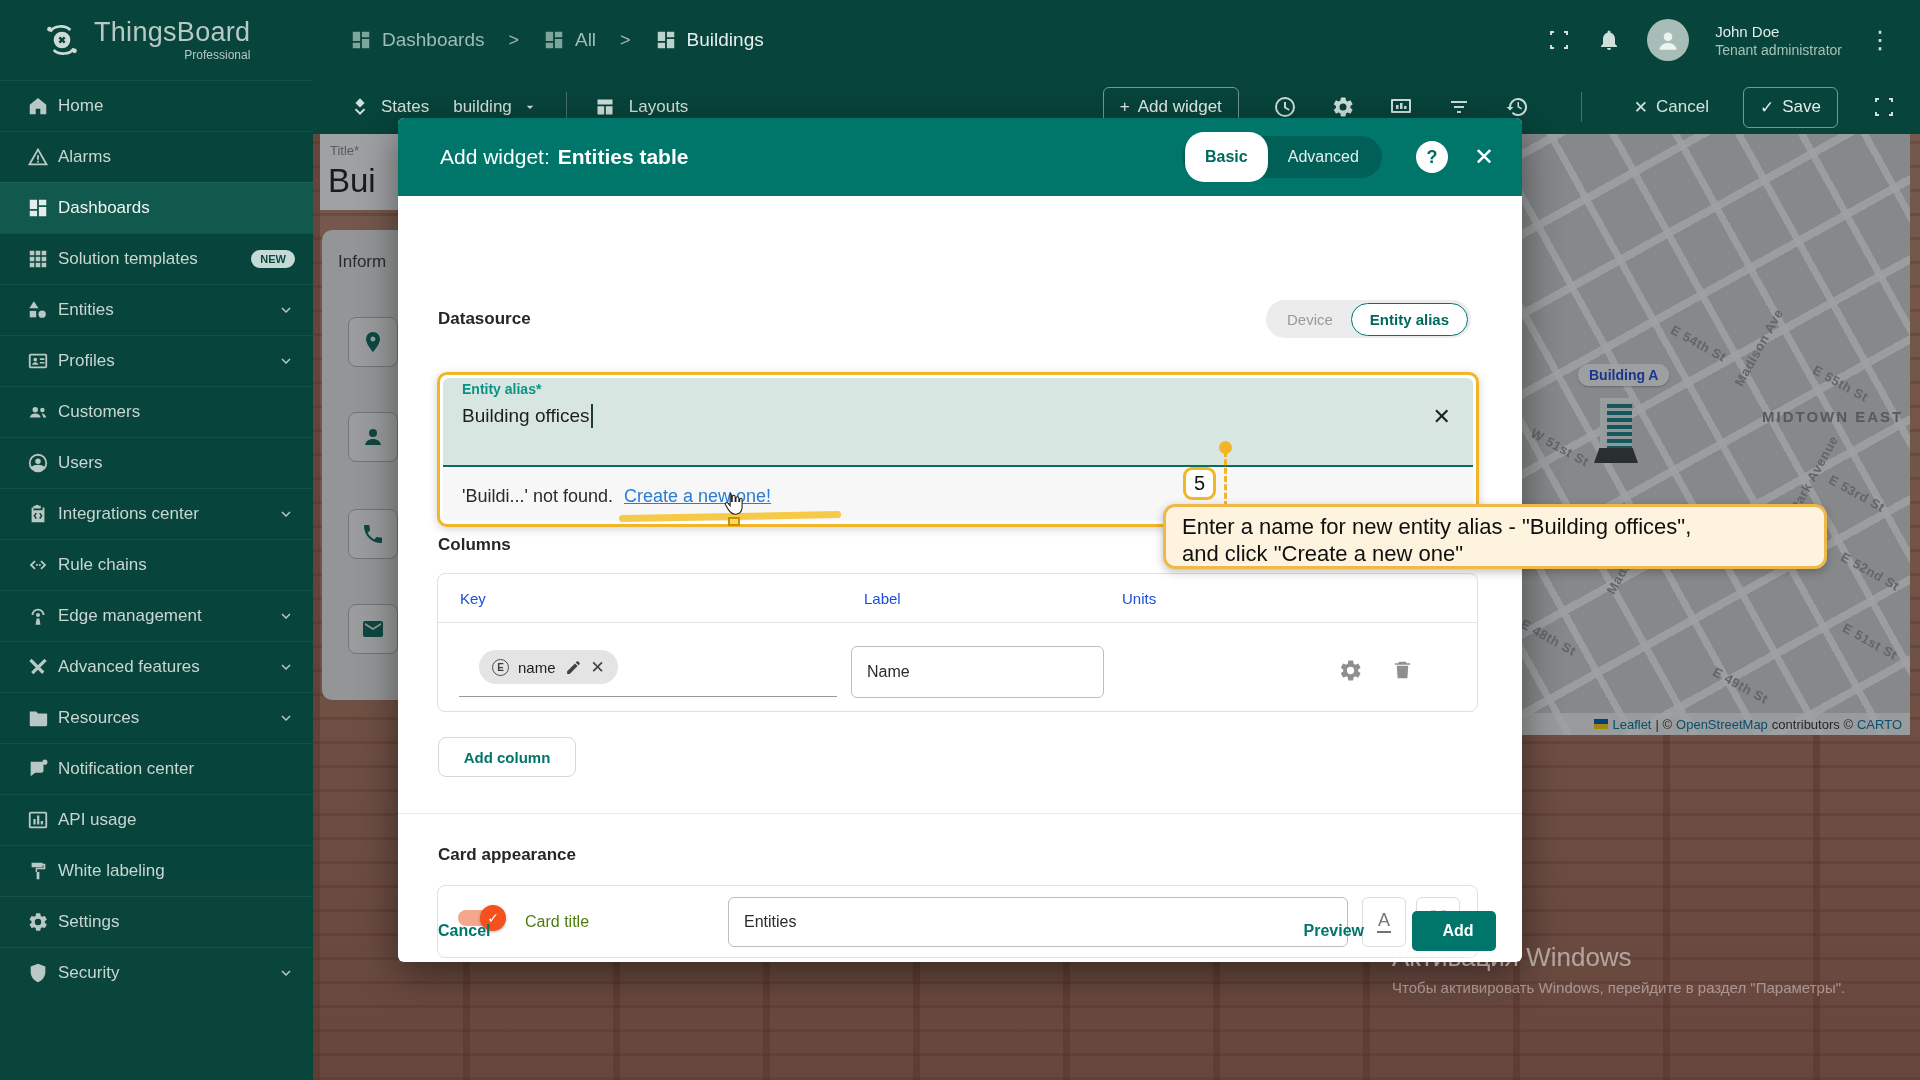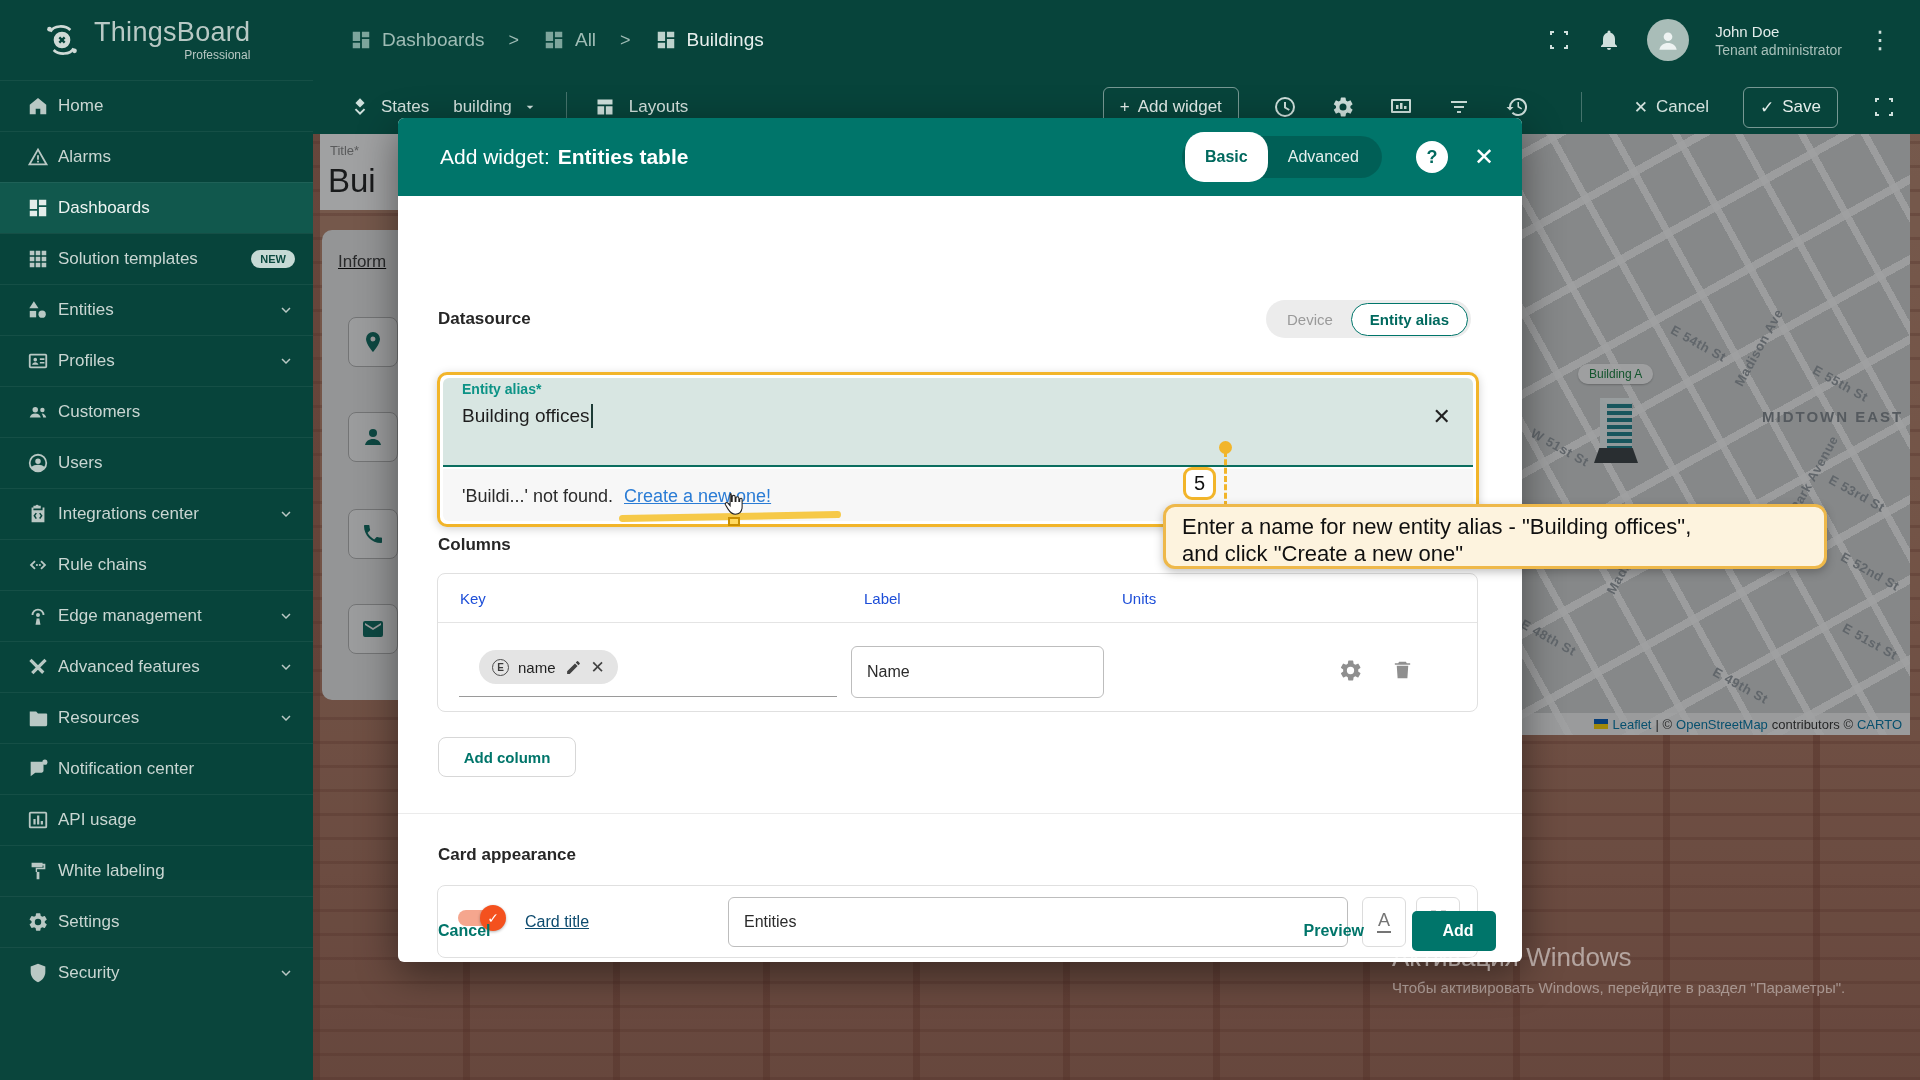--- a/index.html
+++ b/index.html
@@ -14,34 +14,34 @@
     background:
       repeating-linear-gradient(0deg, rgba(120,62,48,.28) 0 3px, transparent 3px 24px),
       repeating-linear-gradient(90deg, rgba(133,74,58,.5) 0 7px, transparent 7px 150px),
       linear-gradient(180deg,#b98871 0%,#b57f68 45%,#a06a58 100%);}
   .dim{left:313px;top:80px;right:0;bottom:0;z-index:2;background:rgba(17,20,22,.40);}
 
   
   .bg-title-panel{left:320px;top:134px;width:78px;height:76px;background:#fff;z-index:1;overflow:hidden;}
   .bg-title-label{color:#8a8a8a;font-size:13px;margin:9px 0 0 10px;}
   .bg-title-value{color:#1f1f1f;font-size:33px;font-weight:500;margin:4px 0 0 8px;white-space:nowrap;}
-  .bg-info-panel{left:322px;top:230px;width:76px;height:470px;background:#ececec;border-radius:10px 0 0 10px;z-index:1;overflow:hidden;text-decoration:underline;}
+  .bg-info-panel{left:322px;top:230px;width:76px;height:470px;background:#ececec;border-radius:10px 0 0 10px;z-index:1;overflow:hidden;}
   .bg-info-title{color:#3a3a3a;font-size:17px;font-weight:500;margin:22px 0 0 16px;white-space:nowrap;}
   .icon-box{position:absolute;left:26px;width:50px;height:50px;border:1px solid #b5b5b5;border-radius:8px;
     background:#f7f7f7;display:flex;align-items:center;justify-content:center;color:#0a6b5f;}
 
   
   .map-card{left:1510px;top:118px;width:400px;height:617px;z-index:1;overflow:hidden;background:#d4d6d6;
     background-image:
       repeating-linear-gradient(61deg, transparent 0 48px, rgba(255,255,255,.85) 48px 55px),
       repeating-linear-gradient(-29deg, transparent 0 62px, rgba(255,255,255,.85) 62px 70px);}
   .street{position:absolute;color:#969da3;font-size:13px;font-weight:600;letter-spacing:.6px;white-space:nowrap;}
   .district{position:absolute;color:#82898f;font-size:15px;font-weight:700;letter-spacing:2px;white-space:nowrap;}
   .marker-pill{position:absolute;background:rgba(255,255,255,.92);border-radius:11px;padding:3px 11px;
-    font-size:12px;font-weight:400;color:#15803d;box-shadow:0 1px 2px rgba(0,0,0,.25);}
+    font-size:14px;font-weight:700;color:#1d4ed8;box-shadow:0 1px 2px rgba(0,0,0,.25);}
   .bldg-body{position:absolute;width:32px;height:52px;
     background:repeating-linear-gradient(0deg,#1d828c 0 4px,#e4f2f2 4px 7px);
     border-left:7px solid #eef7f7;border-top:5px solid #f2f9f9;}
   .bldg-base{position:absolute;width:44px;height:15px;background:#3a4043;
     clip-path:polygon(12% 0,88% 0,100% 100%,0 100%);}
   .attribution{position:absolute;left:0;right:0;bottom:0;height:22px;background:rgba(255,255,255,.78);
     display:flex;align-items:center;justify-content:flex-end;gap:4px;padding:0 8px;font-size:13px;color:#333;}
   .attribution .lnk{color:#0078a8;text-decoration:none;}
   .ua-flag{width:14px;height:10px;background:linear-gradient(180deg,#005bbb 50%,#ffd500 50%);display:inline-block;}
 
@@ -128,21 +128,21 @@
     display:flex;align-items:center;padding-left:15px;font-size:16px;color:#2b2b2b;background:#fff;}
   .row-ico{position:absolute;top:84px;color:#8f8f8f;}
   .add-col-btn{position:absolute;left:40px;top:541px;width:138px;height:40px;border:1px solid #d7d7d7;border-radius:8px;
     display:flex;align-items:center;justify-content:center;color:#00756a;font-weight:600;font-size:15px;}
   .body-div{position:absolute;left:0;right:0;top:617px;height:1px;background:#ebebeb;}
 
   .card-panel{position:absolute;left:39px;top:689px;width:1041px;height:73px;border:1px solid #e0e0e0;border-radius:8px;}
   .toggle{position:absolute;left:20px;top:24px;width:44px;height:16px;background:#f5a68e;border-radius:8px;}
   .toggle-thumb{position:absolute;right:-4px;top:-5px;width:26px;height:26px;border-radius:50%;background:#f4511e;
     color:#fff;font-size:14px;display:flex;align-items:center;justify-content:center;box-shadow:0 1px 3px rgba(0,0,0,.3);}
-  .ct-label{position:absolute;left:87px;top:27px;font-size:16px;color:#0c4a6e;text-decoration:underline;}
+  .ct-label{position:absolute;left:87px;top:27px;font-size:16px;color:#4d7c0f;}
   .ct-input{position:absolute;left:290px;top:11px;width:620px;height:50px;border:1px solid #bdbdbd;border-radius:6px;
     display:flex;align-items:center;padding-left:15px;font-size:16px;color:#2b2b2b;}
   .sq-btn{position:absolute;top:11px;width:44px;height:50px;border:1px solid #dcdcdc;border-radius:6px;
     display:flex;align-items:center;justify-content:center;}
   .font-a{font-size:18px;color:#757575;border-bottom:2px solid #757575;line-height:1.1;padding:0 1px;}
   .checker{width:24px;height:24px;border-radius:3px;
     background:conic-gradient(#cfcfcf 25%,#fff 0 50%,#cfcfcf 0 75%,#fff 0) 0 0/10px 10px;}
 
   .m-footer{position:absolute;left:0;right:0;bottom:0;height:62px;display:flex;align-items:center;padding:0 26px 0 40px;}
   .f-cancel{color:#00756a;font-weight:600;font-size:16px;}

